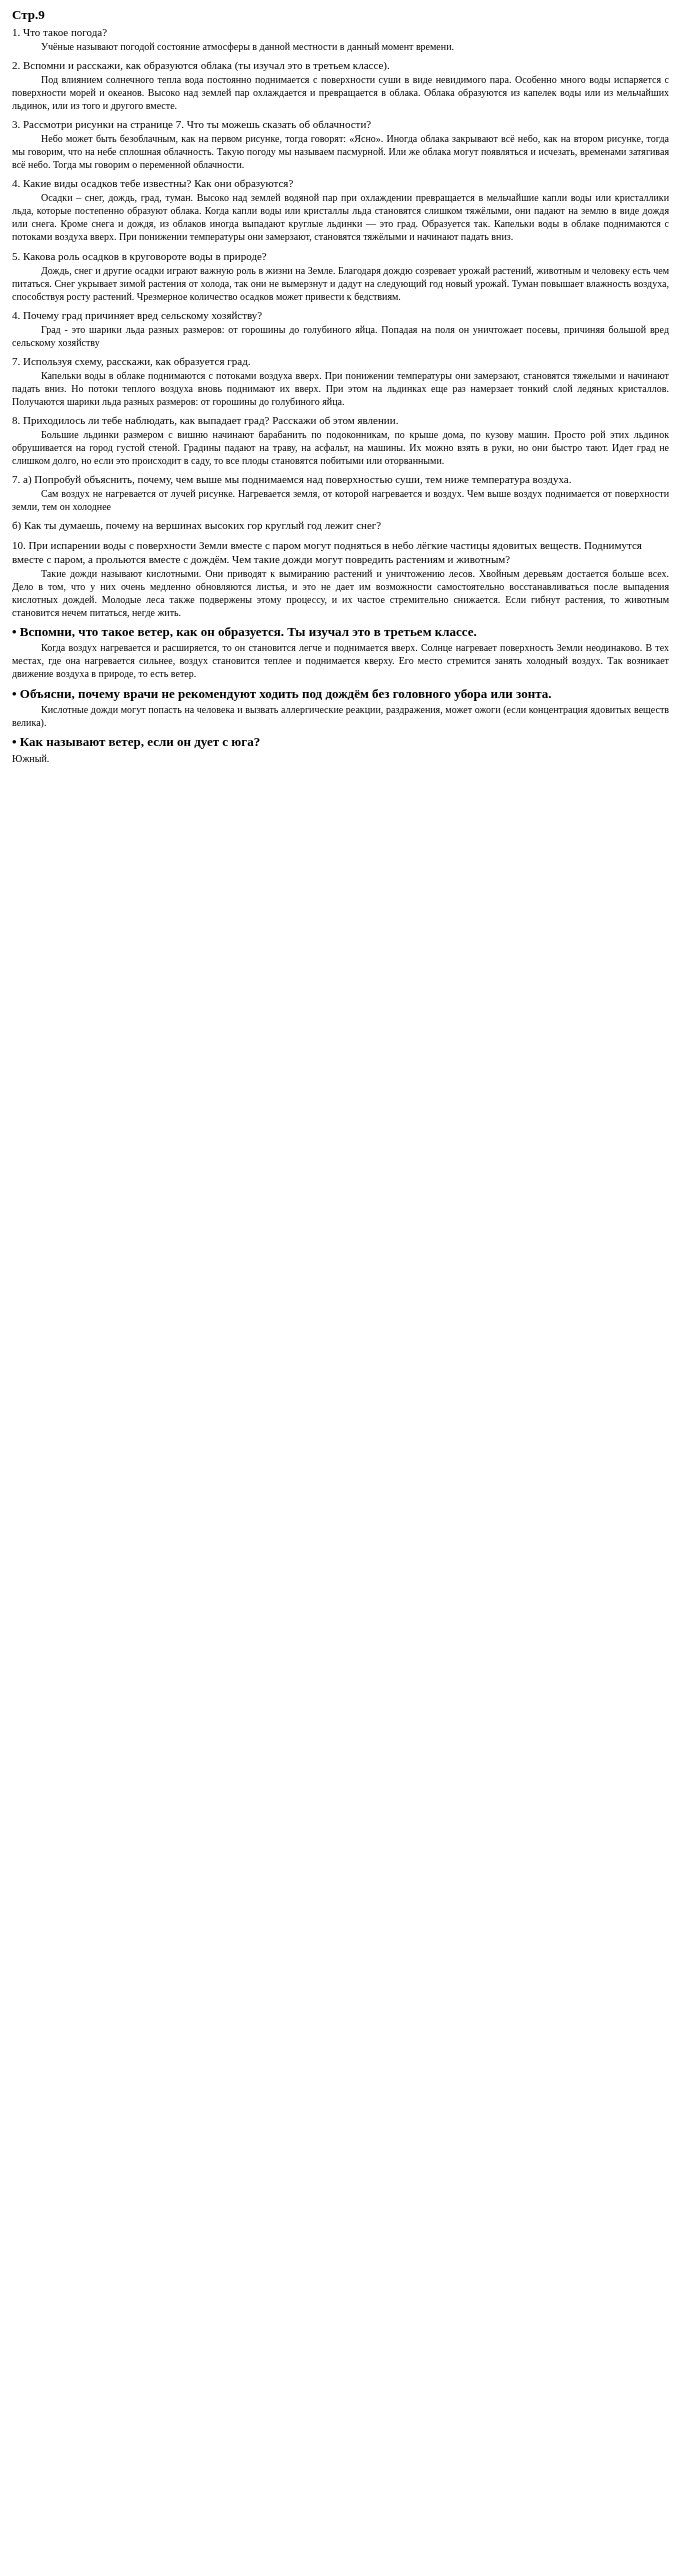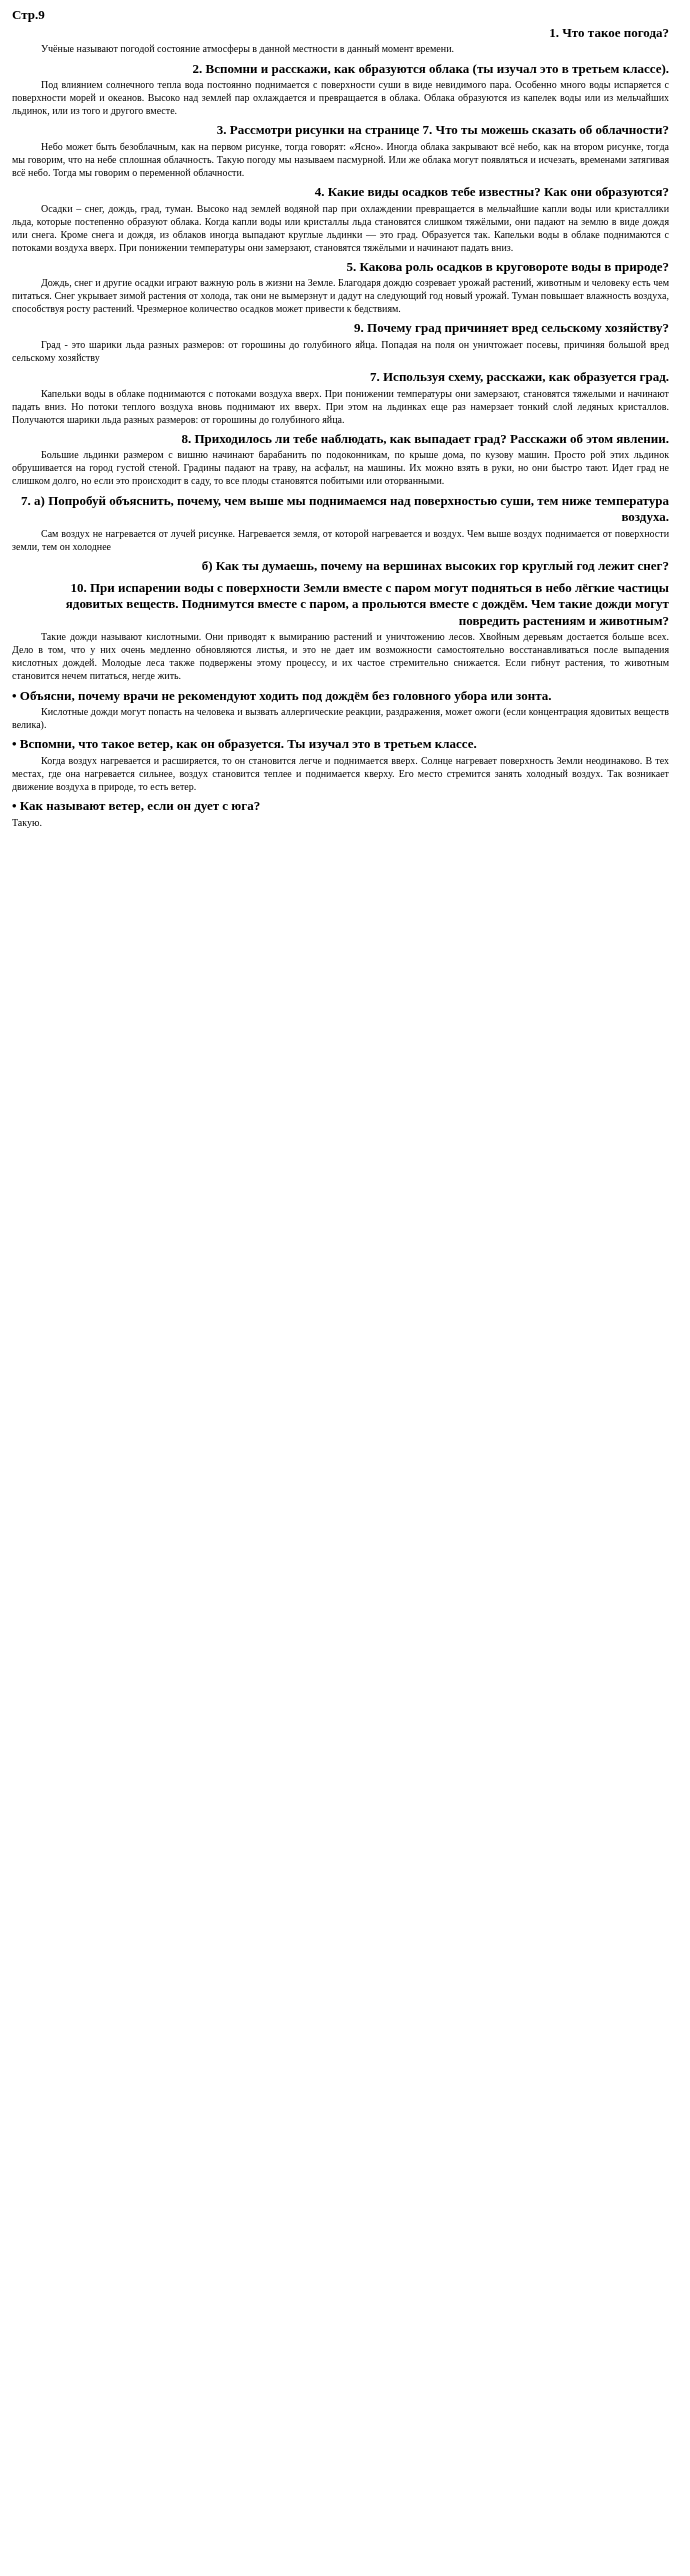--- a/index.html
+++ b/index.html
@@ -20,24 +20,24 @@
   .page-label {
     font-weight: bold;
     font-size: 13px;
     line-height: 1.25;
     margin: 0 0 1.7px 0;
   }
   .qa-block {
     margin: 0 0 5.2px 0;
   }
   .q {
-    font-weight: bold;
-    font-size: 13px;
+    font-weight: normal;
+    font-size: 11px;
     line-height: 1.28;
-    text-align: right;
+    text-align: left;
     margin: 0 0 0.9px 0;
   }
   .a {
     font-size: 10px;
     line-height: 1.3;
     text-align: justify;
     text-indent: 29px;
     margin: 0 0 3.5px 0;
     hyphens: auto;
   }
@@ -78,21 +78,21 @@
     <p class="q">4. Какие виды осадков тебе известны? Как они образуются?</p>
     <p class="a">Осадки – снег, дождь, град, туман. Высоко над землей водяной пар при охлаждении превращается в мельчайшие капли воды или кристаллики льда, которые постепенно образуют облака. Когда капли воды или кристаллы льда становятся слишком тяжёлыми, они падают на землю в виде дождя или снега. Кроме снега и дождя, из облаков иногда выпадают круглые льдинки — это град. Образуется так. Капельки воды в облаке поднимаются с потоками воздуха вверх. При понижении температуры они замерзают, становятся тяжёлыми и начинают падать вниз.</p>
   </div>
 
   <div class="qa-block">
     <p class="q">5. Какова роль осадков в круговороте воды в природе?</p>
     <p class="a">Дождь, снег и другие осадки играют важную роль в жизни на Земле. Благодаря дождю созревает урожай растений, животным и человеку есть чем питаться. Снег укрывает зимой растения от холода, так они не вымерзнут и дадут на следующий год новый урожай. Туман повышает влажность воздуха, способствуя росту растений. Чрезмерное количество осадков может привести к бедствиям.</p>
   </div>
 
   <div class="qa-block">
-    <p class="q">9. Почему град причиняет вред сельскому хозяйству?</p>
+    <p class="q">4. Почему град причиняет вред сельскому хозяйству?</p>
     <p class="a">Град - это шарики льда разных размеров: от горошины до голубиного яйца. Попадая на поля он уничтожает посевы, причиняя большой вред сельскому хозяйству</p>
   </div>
 
   <div class="qa-block">
     <p class="q">7. Используя схему, расскажи, как образуется град.</p>
     <p class="a">Капельки воды в облаке поднимаются с потоками воздуха вверх. При понижении температуры они замерзают, становятся тяжелыми и начинают падать вниз. Но потоки теплого воздуха вновь поднимают их вверх. При этом на льдинках еще раз намерзает тонкий слой ледяных кристаллов. Получаются шарики льда разных размеров: от горошины до голубиного яйца.</p>
   </div>
 
   <div class="qa-block">
     <p class="q">8. Приходилось ли тебе наблюдать, как выпадает град? Расскажи об этом явлении.</p>
@@ -107,28 +107,28 @@
   <div class="qa-block">
     <p class="q">б) Как ты думаешь, почему на вершинах высоких гор круглый год лежит снег?</p>
   </div>
 
   <div class="qa-block">
     <p class="q">10. При испарении воды с поверхности Земли вместе с паром могут подняться в небо лёгкие частицы ядовитых веществ. Поднимутся вместе с паром, а прольются вместе с дождём. Чем такие дожди могут повредить растениям и животным?</p>
     <p class="a">Такие дожди называют кислотными. Они приводят к вымиранию растений и уничтожению лесов. Хвойным деревьям достается больше всех. Дело в том, что у них очень медленно обновляются листья, и это не дает им возможности самостоятельно восстанавливаться после выпадения кислотных дождей. Молодые леса также подвержены этому процессу, и их частое стремительно снижается. Если гибнут растения, то животным становится нечем питаться, негде жить.</p>
   </div>
 
   <div class="qa-block">
+    <p class="bullet-q">• Вспомни, что такое ветер, как он образуется. Ты изучал это в третьем классе.</p>
+    <p class="a">Когда воздух нагревается и расширяется, то он становится легче и поднимается вверх. Солнце нагревает поверхность Земли неодинаково. В тех местах, где она нагревается сильнее, воздух становится теплее и поднимается кверху. Его место стремится занять холодный воздух. Так возникает движение воздуха в природе, то есть ветер.</p>
+  </div>
+
+  <div class="qa-block">
     <p class="bullet-q">• Объясни, почему врачи не рекомендуют ходить под дождём без головного убора или зонта.</p>
     <p class="a">Кислотные дожди могут попасть на человека и вызвать аллергические реакции, раздражения, может ожоги (если концентрация ядовитых веществ велика).</p>
   </div>
 
   <div class="qa-block">
-    <p class="bullet-q">• Вспомни, что такое ветер, как он образуется. Ты изучал это в третьем классе.</p>
-    <p class="a">Когда воздух нагревается и расширяется, то он становится легче и поднимается вверх. Солнце нагревает поверхность Земли неодинаково. В тех местах, где она нагревается сильнее, воздух становится теплее и поднимается кверху. Его место стремится занять холодный воздух. Так возникает движение воздуха в природе, то есть ветер.</p>
-  </div>
-
-  <div class="qa-block">
     <p class="bullet-q">• Как называют ветер, если он дует с юга?</p>
-    <p class="a no-indent">Такую.</p>
+    <p class="a no-indent">Южный.</p>
   </div>
 
 </div>
 
 
 </body></html>

